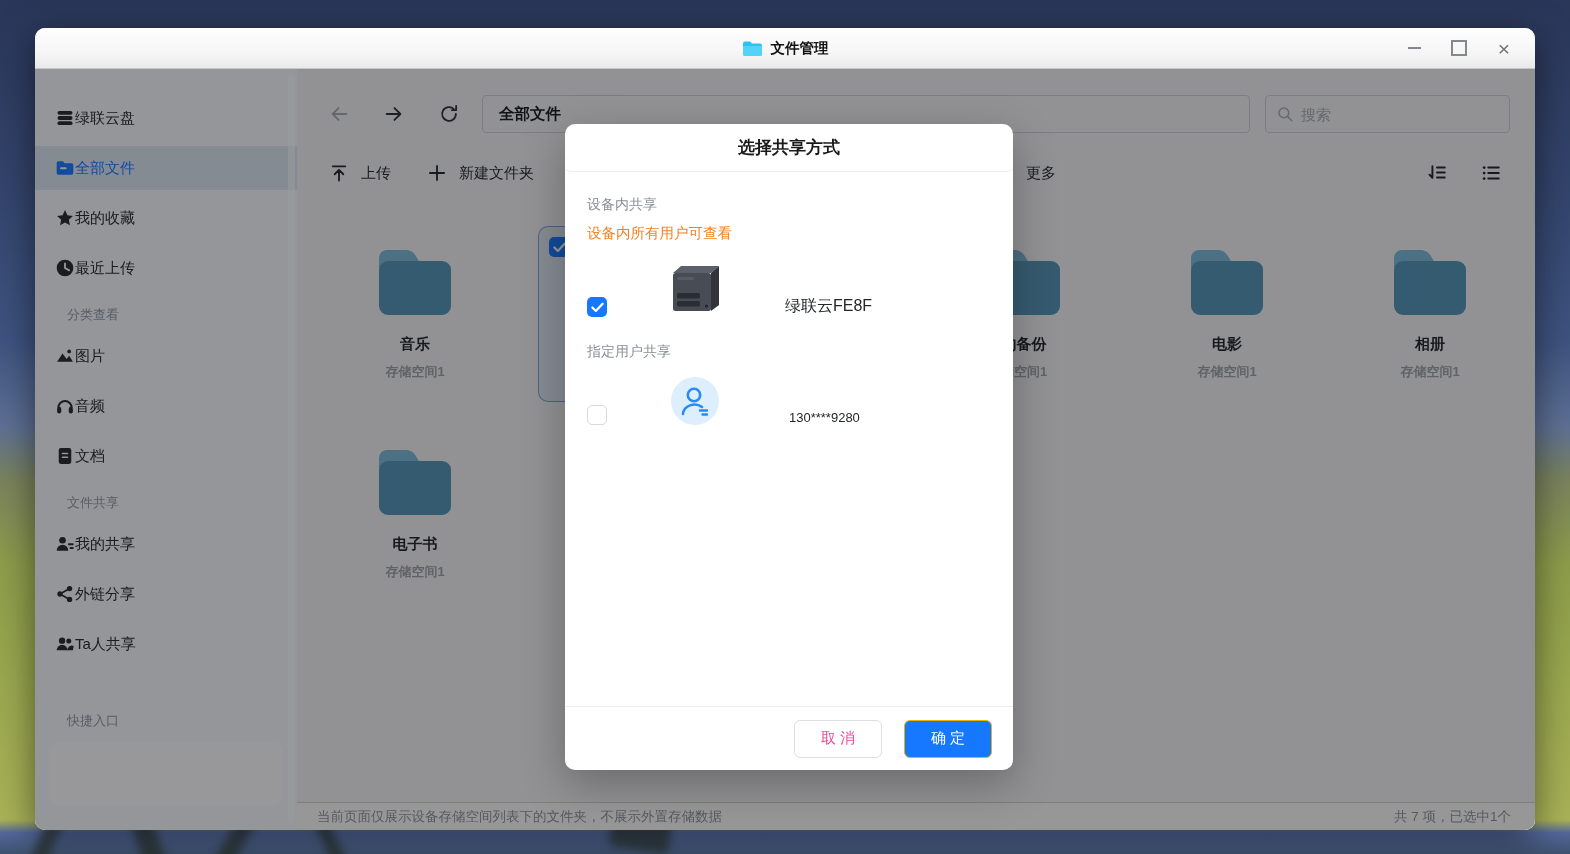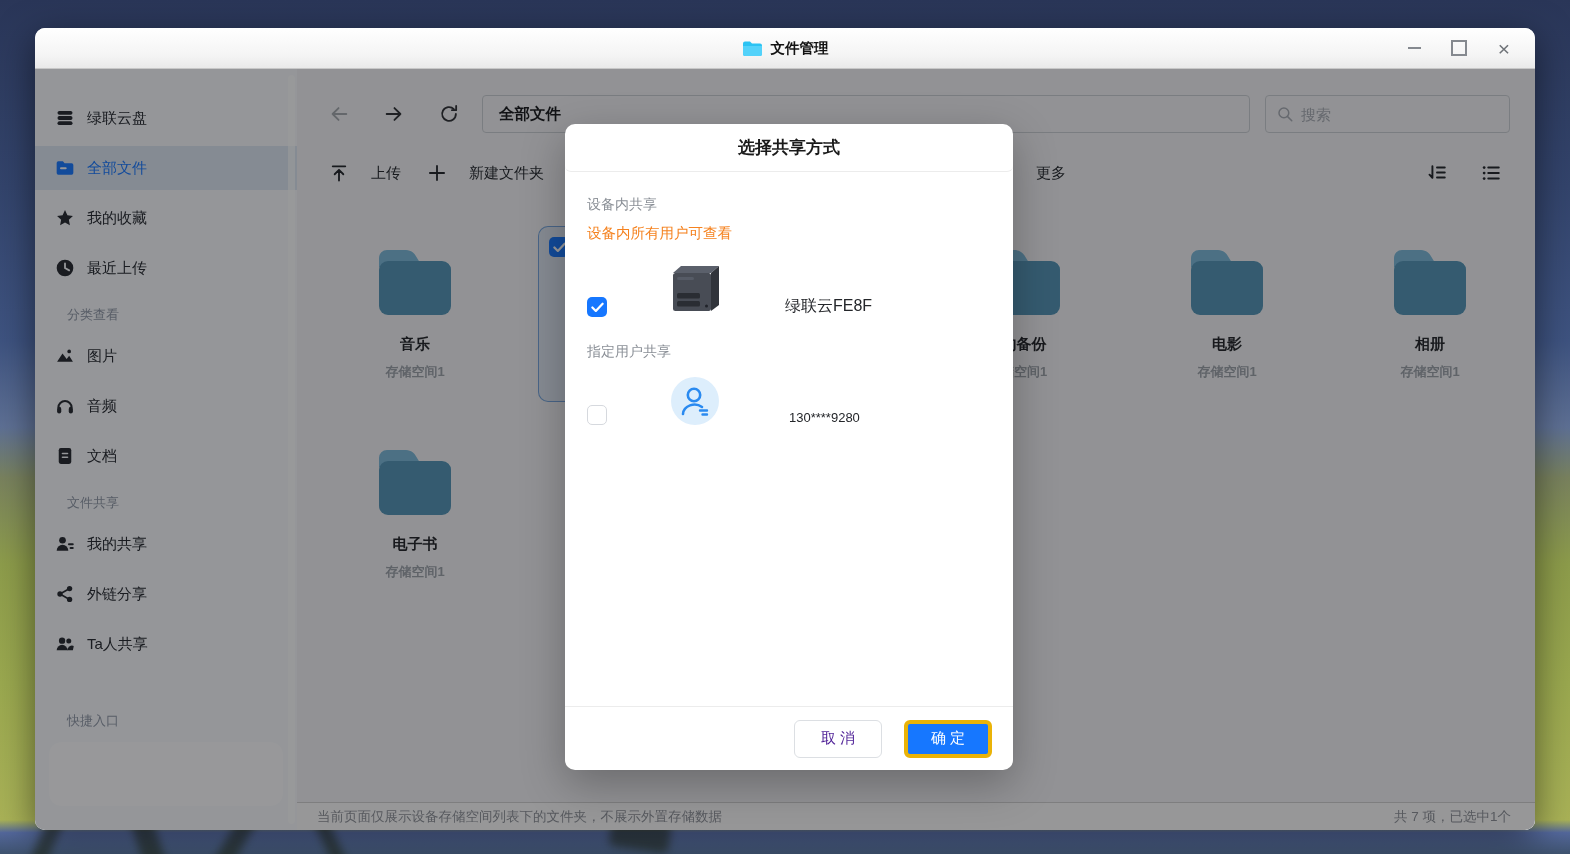--- a/index.html
+++ b/index.html
@@ -36,21 +36,21 @@
   .wc-min::before { content:""; width:13px; height:2px; background:#85898f; display:block; }
   .wc-max::before { content:""; width:12px; height:12px; border:2px solid #85898f; display:block; }
   .wc-close { font-size:21px; line-height:1; color:#6f7378; }
 
   .window-body { position:absolute; top:41px; left:0; right:0; bottom:0; }
 
   
   .sidebar { position:absolute; left:0; top:0; bottom:0; width:262px; background:#f6f8fb; }
   .sb-scroll { position:absolute; right:2px; top:6px; bottom:6px; width:7px; border-radius:4px; background:rgba(255,255,255,.65); }
   .sb-list { padding-top:27px; }
-  .sb-item { height:44px; margin-bottom:6px; display:flex; align-items:center; padding-left:20px; gap:12px;
+  .sb-item { height:44px; margin-bottom:6px; display:flex; align-items:center; padding-left:20px; gap:0;
              font-size:15px; color:#23272e; cursor:pointer; }
   .sb-item svg { flex:0 0 20px; }
   .sb-item.active { background:#dbe5f1; color:#1677ff; }
   .sb-section { margin:16px 0 8px 12px; padding-left:20px; font-size:13px; color:#8d96a5; height:20px; }
   .sb-gap { height:24px; }
   .quick-card { margin:10px 14px 0 14px; height:64px; border-radius:12px; background:rgba(255,255,255,.5); }
 
   
   .main { position:absolute; left:262px; right:0; top:0; bottom:0; background:#f1f2f4; }
   .navrow { display:flex; align-items:center; height:38px; margin:26px 25px 0 31px; }
@@ -65,21 +65,21 @@
   }
   .search {
     width:245px; height:38px; margin-left:15px; border:1px solid #c9cdd2; border-radius:4px; background:#f1f2f4;
     display:flex; align-items:center; padding-left:10px; gap:7px;
   }
   .search input { border:none; outline:none; background:transparent; font-size:15px; color:#333; width:170px;
                   font-family:"Liberation Sans","DejaVu Sans",sans-serif; }
   .search input::placeholder { color:#a6abb3; }
 
   .toolrow { position:relative; height:36px; margin-top:22px; }
-  .tb-btn { position:absolute; display:flex; align-items:center; gap:22px; font-size:15px; color:#1f2329; cursor:pointer; height:36px;font-family:Liberation Mono, monospace; }
+  .tb-btn { position:absolute; display:flex; align-items:center; gap:12px; font-size:15px; color:#1f2329; cursor:pointer; height:36px;font-family:Liberation Mono, monospace; }
   .tb-upload { left:32px; }
   .tb-newfolder { left:130px; }
   .tb-more { left:695px; }
   .tb-right { position:absolute; right:32px; top:0; height:36px; display:flex; align-items:center; gap:30px; }
   .tb-right svg { cursor:pointer; }
 
   
   .fitem { position:absolute; width:150px; text-align:center; cursor:pointer;font-weight:bold; }
   .fname { margin-top:12px; font-size:15px; color:#1f2227; }
   .floc  { margin-top:9px; font-size:13px; color:#9aa0a8; }
@@ -120,22 +120,22 @@
   .m-row-device .checkbox { margin-right:14px; }
   .m-row-device .dev-name { margin-left:16px; font-size:16px; color:#24262a; }
   .m-row-user { margin-top:16px; height:48px; }
   .m-row-user .checkbox { margin-right:20px; }
   .m-row-user .user-name { margin-left:26px; font-size:13px; color:#24262a; }
   .m-label-user { margin-top:26px; font-size:14px; color:#8a8f96; }
   .m-footer { position:absolute; bottom:0; left:0; right:0; height:64px; border-top:1px solid #ececec;
               display:flex; align-items:center; justify-content:flex-end; gap:22px; padding-right:21px; }
   .btn { width:88px; height:38px; border-radius:6px; font-size:15px; display:flex; align-items:center; justify-content:center; cursor:pointer;
          font-family:"Liberation Sans","DejaVu Sans",sans-serif; }
-  .btn-cancel { background:#fff; border:1px solid #dcdfe3; color:#4c1d95; }
-  .btn-confirm { background:#1677ff; border:4px solid #eab308; color:#fff; }
+  .btn-cancel { background:#fff; border:1px solid #dcdfe3; color:#ec4899; }
+  .btn-confirm { background:#1677ff; border:1px solid #eab308; color:#fff; }
 </style>
 </head>
 <body>
 
 <div class="streak" style="left:55px;top:740px;width:16px;height:130px;transform:rotate(24deg);"></div>
 <div class="streak" style="left:130px;top:760px;width:22px;height:120px;transform:rotate(-18deg);"></div>
 <div class="streak" style="left:230px;top:790px;width:18px;height:90px;transform:rotate(30deg);"></div>
 <div class="streak" style="left:320px;top:800px;width:14px;height:70px;transform:rotate(-25deg);"></div>
 <div class="streak" style="left:610px;top:820px;width:60px;height:30px;transform:rotate(8deg);"></div>
 

